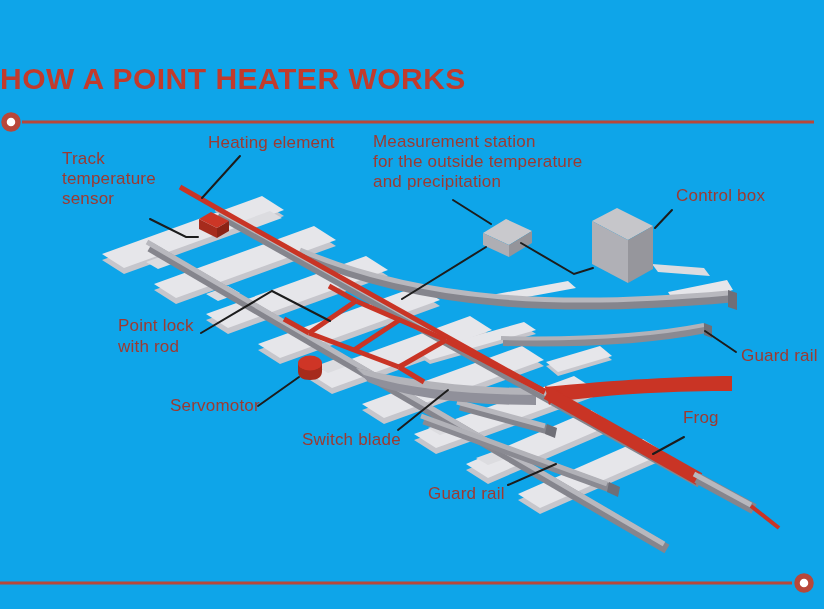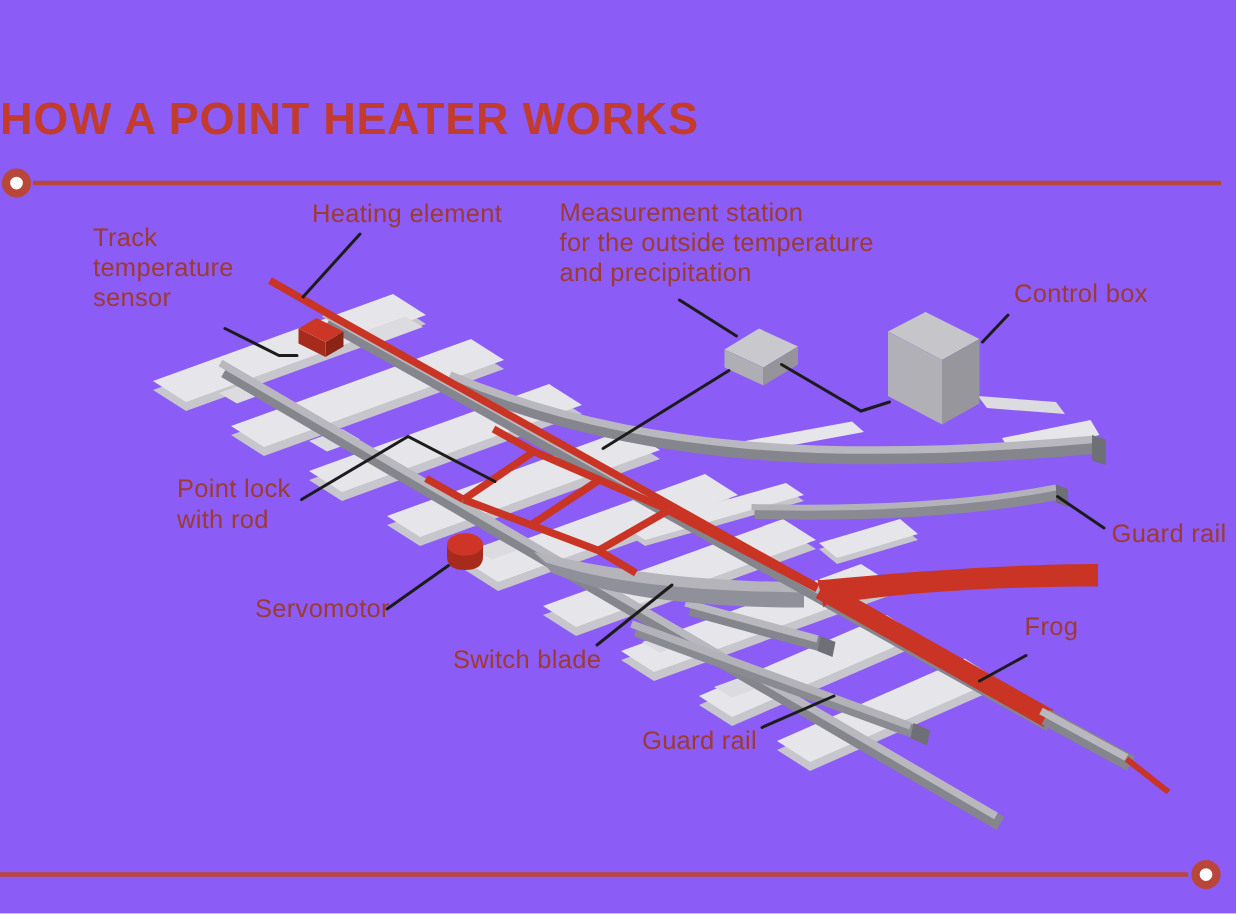--- a/index.html
+++ b/index.html
@@ -1,16 +1,16 @@
 <!DOCTYPE html>
 <html><head>
 <meta charset="utf-8">
 <style>
   html,body{margin:0;padding:0;background:#ffffff;}
-  .page{position:relative;width:824px;height:609px;background:#8b5cf6;overflow:hidden;
+  .page{position:relative;width:824px;height:609px;background:#0ea5e9;overflow:hidden;
         font-family:"Liberation Sans","DejaVu Sans",sans-serif;text-decoration:underline;}
   svg{display:block}
   .title{font-family:"Liberation Sans","DejaVu Sans",sans-serif;font-weight:bold;
          font-size:30px;letter-spacing:.5px;fill:#c23b2c;}
   .lbl{font-family:"Liberation Sans","DejaVu Sans",sans-serif;font-size:17px;
        letter-spacing:.2px;fill:#9d3a31;}
   .leader{stroke:#1c1c1c;stroke-width:2;fill:none;stroke-linecap:round;}
   .divider{stroke:#b8473a;stroke-width:3;fill:none;}
   .ring{fill:#ffffff;stroke:#b8473a;stroke-width:5.5;}
   .slp{fill:#e6e6ea;}

